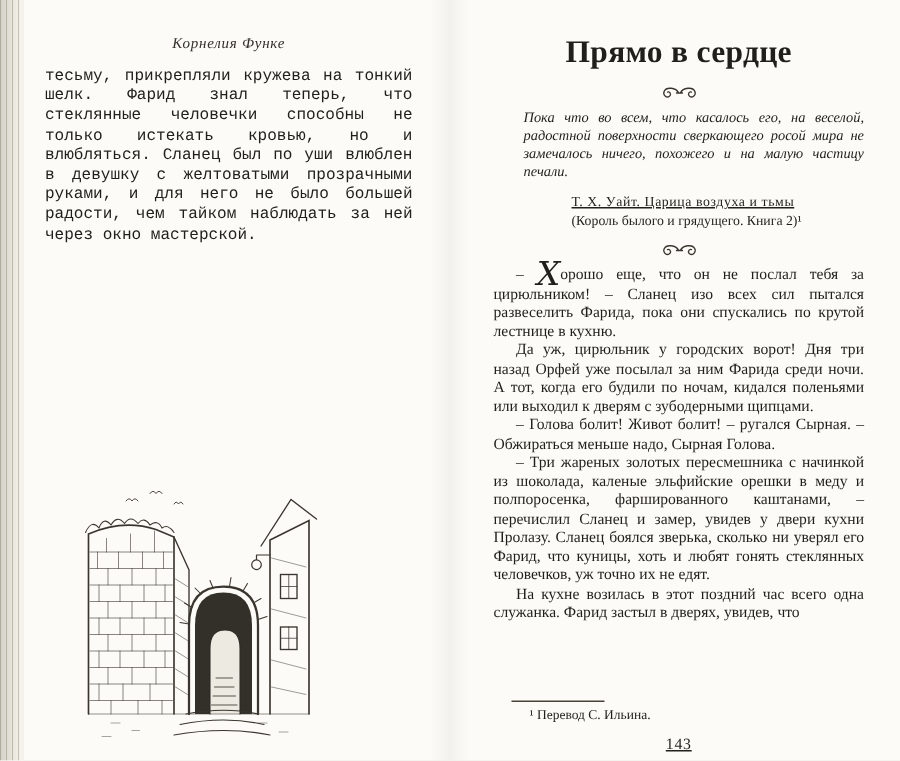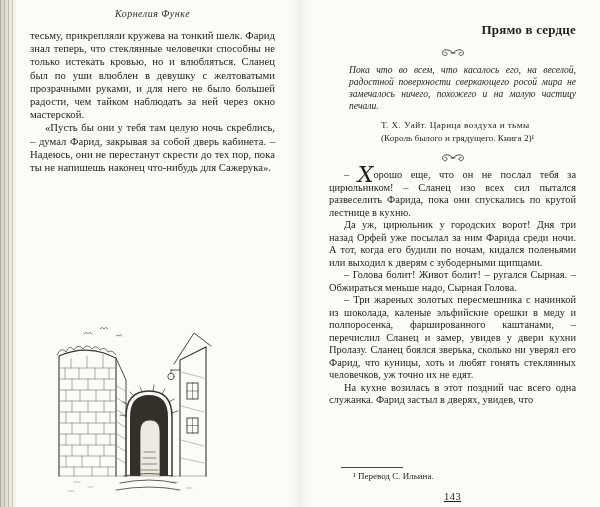--- a/index.html
+++ b/index.html
@@ -7,53 +7,52 @@
   #screen{position:relative;width:600px;height:507px;background:#fcfbf7;overflow:hidden;color:#211f1c;}
 
   
   .binding{position:absolute;left:0;top:0;bottom:0;width:16px;
     background:linear-gradient(90deg,rgba(82,74,60,0.20),rgba(82,74,60,0) 85%),
                repeating-linear-gradient(90deg,#c9c3b4 0px,#c9c3b4 1px,#f4f2ea 1px,#f4f2ea 4px);}
   .gutter{position:absolute;left:287px;top:0;bottom:0;width:26px;
     background:linear-gradient(90deg,rgba(0,0,0,0),rgba(60,55,45,0.05) 50%,rgba(0,0,0,0));}
 
   
-  .page-left{position:absolute;left:30px;top:8px;width:245px;}
+  .page-left{position:absolute;left:30px;top:24px;width:245px;}
   .running-header{text-align:center;font-style:italic;font-size:10px;letter-spacing:0.5px;margin:0 0 10px;color:#33302a;}
   p.lp{margin:0;font-size:10.7px;line-height:13.2px;text-align:justify;text-indent:15px;}
-  p.lp.cont{text-indent:0;}
+  p.lp.cont{text-indent:0;font-family:Liberation Mono, monospace;}
   .illustration{position:absolute;left:54px;top:320px;width:170px;height:176px;}
 
   
   .page-right{position:absolute;left:329px;top:12px;width:247px;height:491px;}
-  .chapter-title{margin:10px 0 10px;text-align:right;font-size:13px;font-weight:bold;letter-spacing:0.2px;}
+  .chapter-title{margin:10px 0 10px;text-align:center;font-size:21px;font-weight:bold;letter-spacing:0.2px;}
   .ornament{text-align:center;margin:0 0 4px;line-height:0;}
   .orn2{margin:9px 0 6px;}
   .epigraph{margin:6px 0 0 20px;font-style:italic;font-size:9.6px;line-height:12px;text-align:justify;}
   .attribution{margin:7px 0 0 52px;font-size:9.2px;line-height:12.5px;}
-  .attribution .attr-l1{letter-spacing:0.4px;}
+  .attribution .attr-l1{letter-spacing:0.4px;text-decoration:underline;}
   .body-right{margin-top:2px;}
   p.rp{margin:0;font-size:10.4px;line-height:12.5px;text-align:justify;text-indent:15px;}
   .initial{font-family:"DejaVu Serif",serif;font-style:italic;font-size:22px;line-height:0;vertical-align:-4px;}
   .footnote-block{position:absolute;left:12px;bottom:22px;width:100%;}
   .footnote-rule{width:62px;border-top:1px solid #474338;margin:0 0 3px;}
   .footnote{font-size:9px;text-indent:12px;}
   .page-number{position:absolute;left:0;bottom:1px;width:100%;text-align:center;font-size:10.5px;letter-spacing:0.5px;text-decoration:underline;}
 </style>
 </head>
 <body>
 
 <div id="screen">
   <div class="binding"></div>
   <div class="gutter"></div>
 
   <section class="page-left">
     <div class="running-header">Корнелия Функе</div>
     <p class="lp cont">тесьму, прикрепляли кружева на тонкий шелк. Фарид знал теперь, что стеклянные человечки способны не только истекать кровью, но и влюбляться. Сланец был по уши влюблен в девушку с желтоватыми прозрачными руками, и для него не было большей радости, чем тайком наблюдать за ней через окно мастерской.</p>
-    <p class="lp">«Пусть бы они у тебя там целую ночь скреблись, – думал Фарид, закрывая за собой дверь кабинета. – Надеюсь, они не перестанут скрести до тех пор, пока ты не напишешь наконец что-нибудь для Сажерука».</p>
   </section>
 
   <div class="illustration">
     <svg width="170" height="176" viewBox="0 0 170 176">
       <g fill="none" stroke="#3a362f" stroke-linecap="round">
         <path d="M30 14 q2 -3 4 0 q2 -3 4 0 M46 9 q2 -3 4 0 q2 -3 4 0 M62 16 q1.5 -2.5 3 0 q1.5 -2.5 3 0" stroke-width="0.6"></path>
         <path d="M120 44 L140 13 L157 26" stroke-width="0.9"></path>
         <path d="M126 156 L126 40 L152 27 L152 156" stroke-width="1.1"></path>
         <path d="M127 52 l23 6 M127 86 l23 6 M127 120 l23 6 M127 138 l23 5" stroke-width="0.5" opacity="0.65"></path>
         <rect x="133" y="63" width="11" height="16" stroke-width="0.9"></rect>

